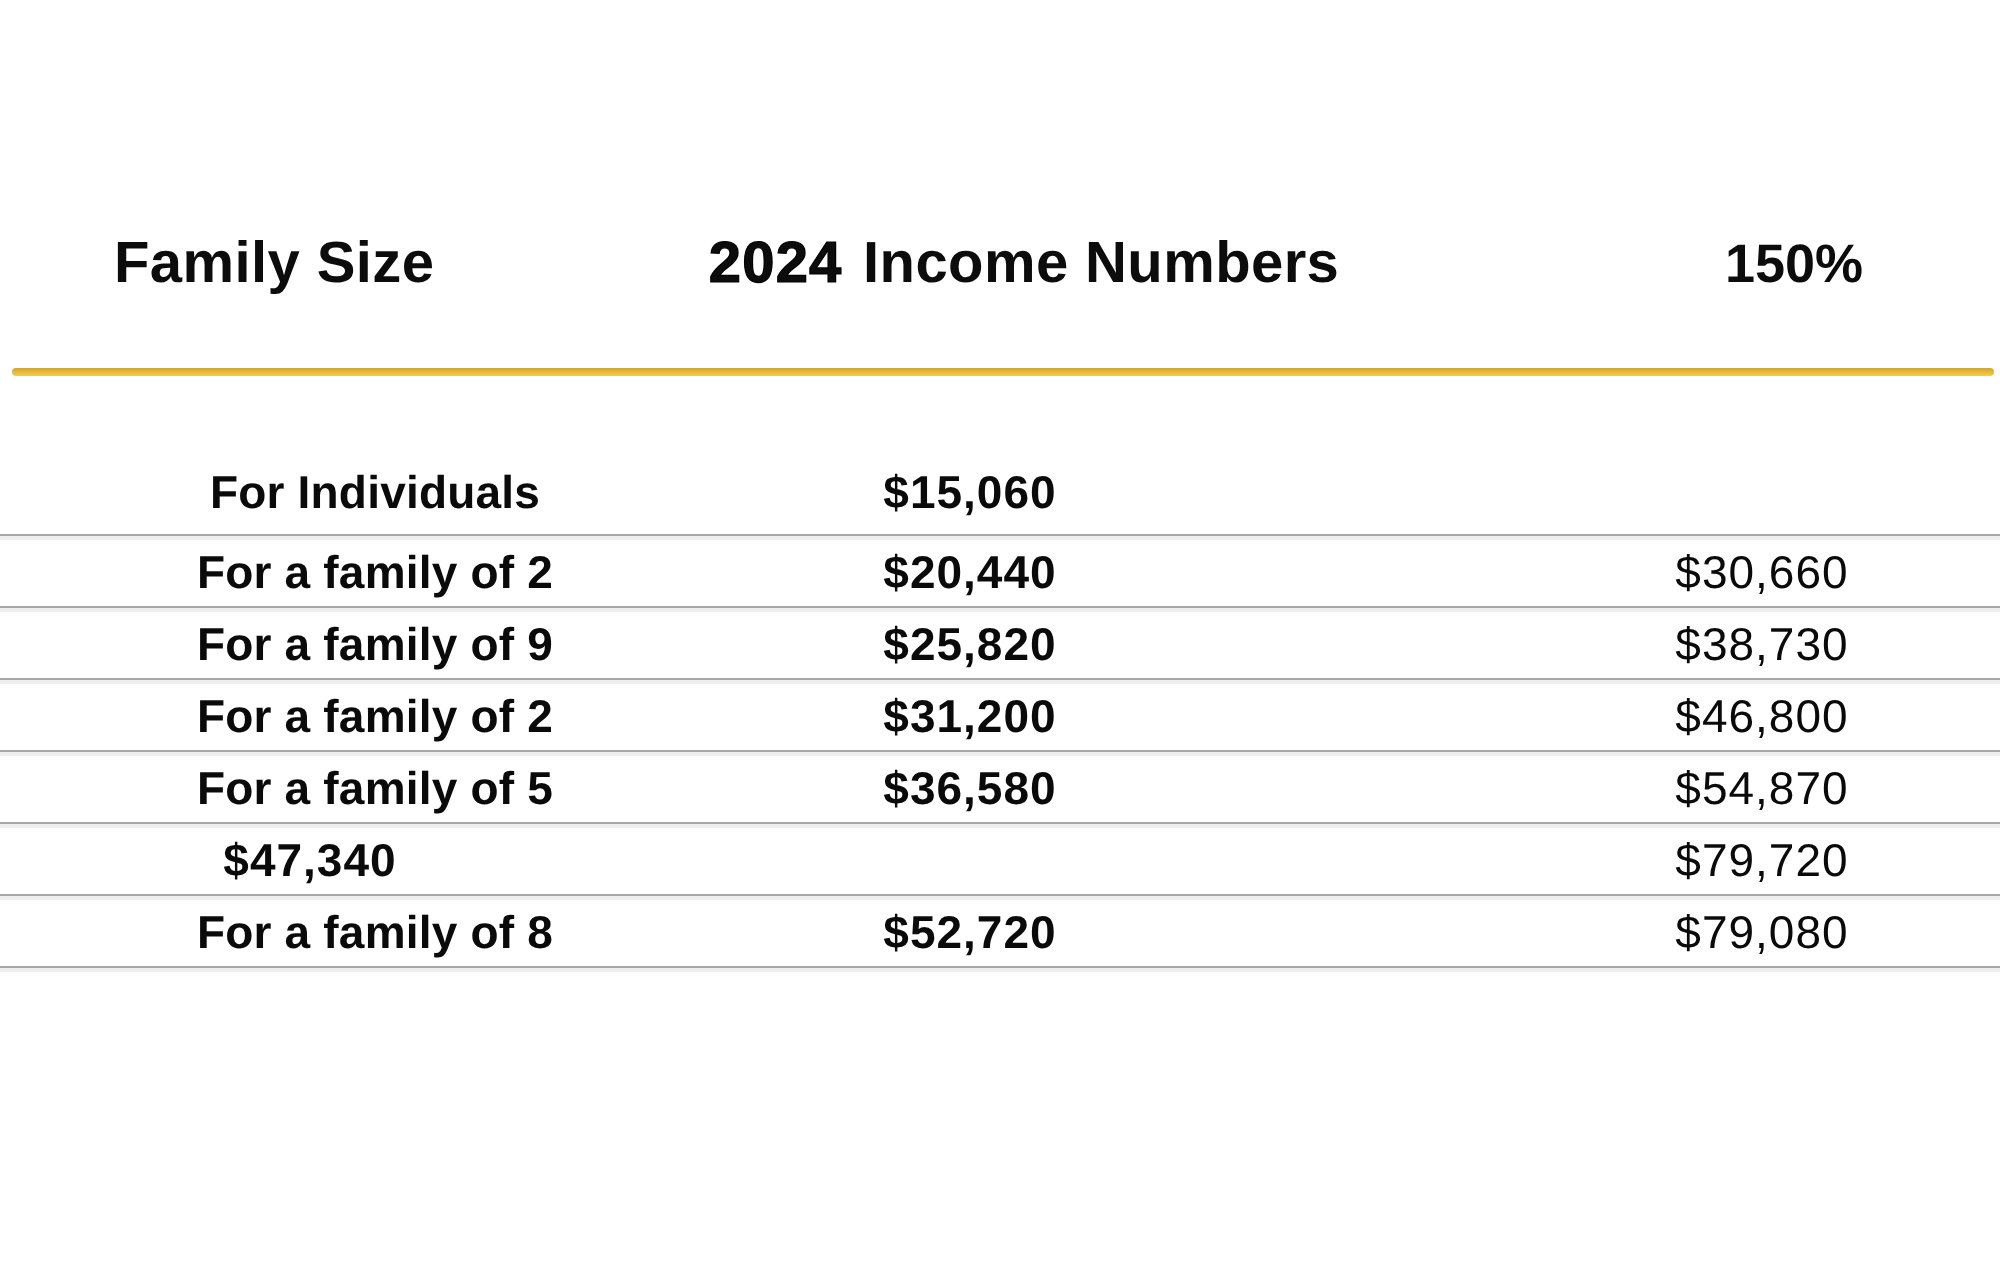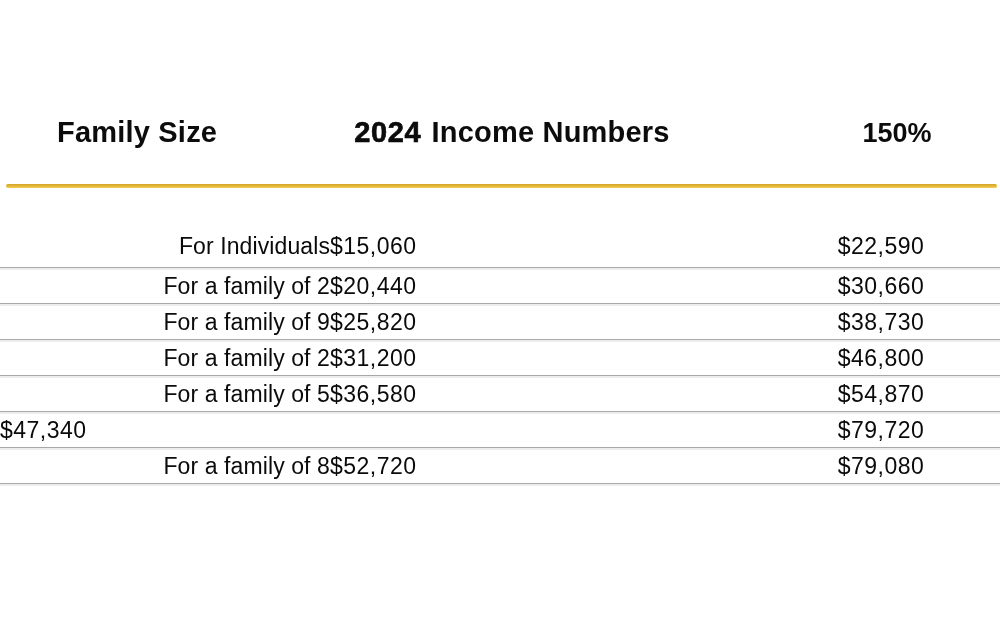--- a/index.html
+++ b/index.html
@@ -90,26 +90,29 @@
   }
   .cell {
     font-size: 23px;
     color: #0a0a0a;
     white-space: nowrap;
   }
   .cell-family {
     width: 330px;
     box-sizing: border-box;
     padding-left: 45px;
-    text-align: right;
+    text-align: center;
     letter-spacing: 0.1px;
+    font-weight: bold;
   }
   .cell-income {
     width: 310px;
+    text-align: center;
     letter-spacing: 0.5px;
+    font-weight: bold;
   }
   .cell-pct {
     margin-left: auto;
     width: 238px;
     text-align: center;
     letter-spacing: 0.5px;
   }
 </style>
 </head>
 <body>
@@ -121,21 +124,20 @@
     <div class="hcell h-income"><span class="h-year">2024</span> <span>Income Numbers</span></div>
     <div class="hcell h-pct">150%</div>
   </div>
 
   <div class="accent-line"></div>
 
   <div class="rows" id="rows">
       <div class="row first">
     <div class="cell cell-family">For Individuals</div>
     <div class="cell cell-income">$15,060</div>
-    <div class="cell cell-pct">$22,590</div>
   </div>
       <div class="row">
     <div class="cell cell-family">For a family of 2</div>
     <div class="cell cell-income">$20,440</div>
     <div class="cell cell-pct">$30,660</div>
   </div>
       <div class="row">
     <div class="cell cell-family">For a family of 9</div>
     <div class="cell cell-income">$25,820</div>
     <div class="cell cell-pct">$38,730</div>

